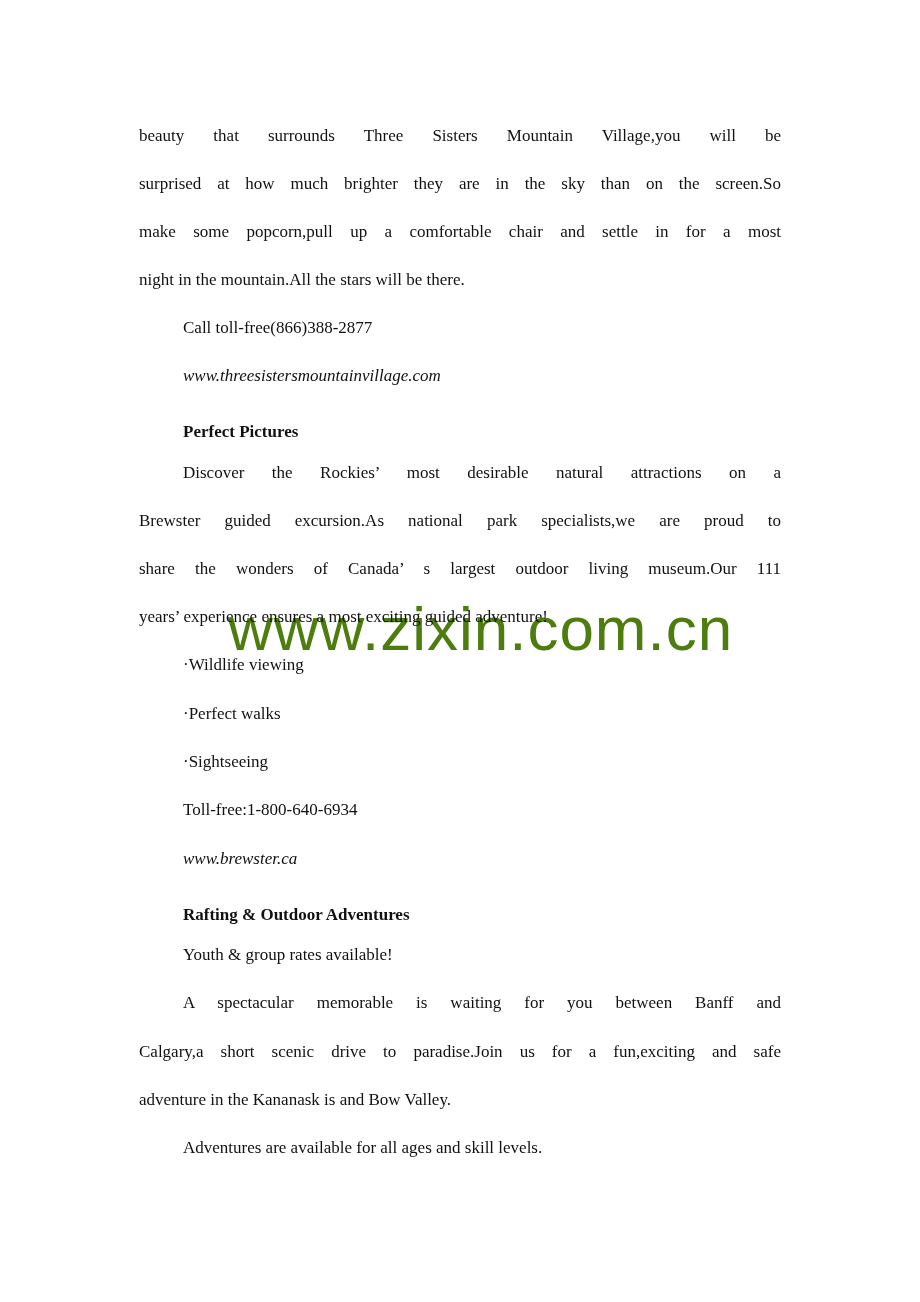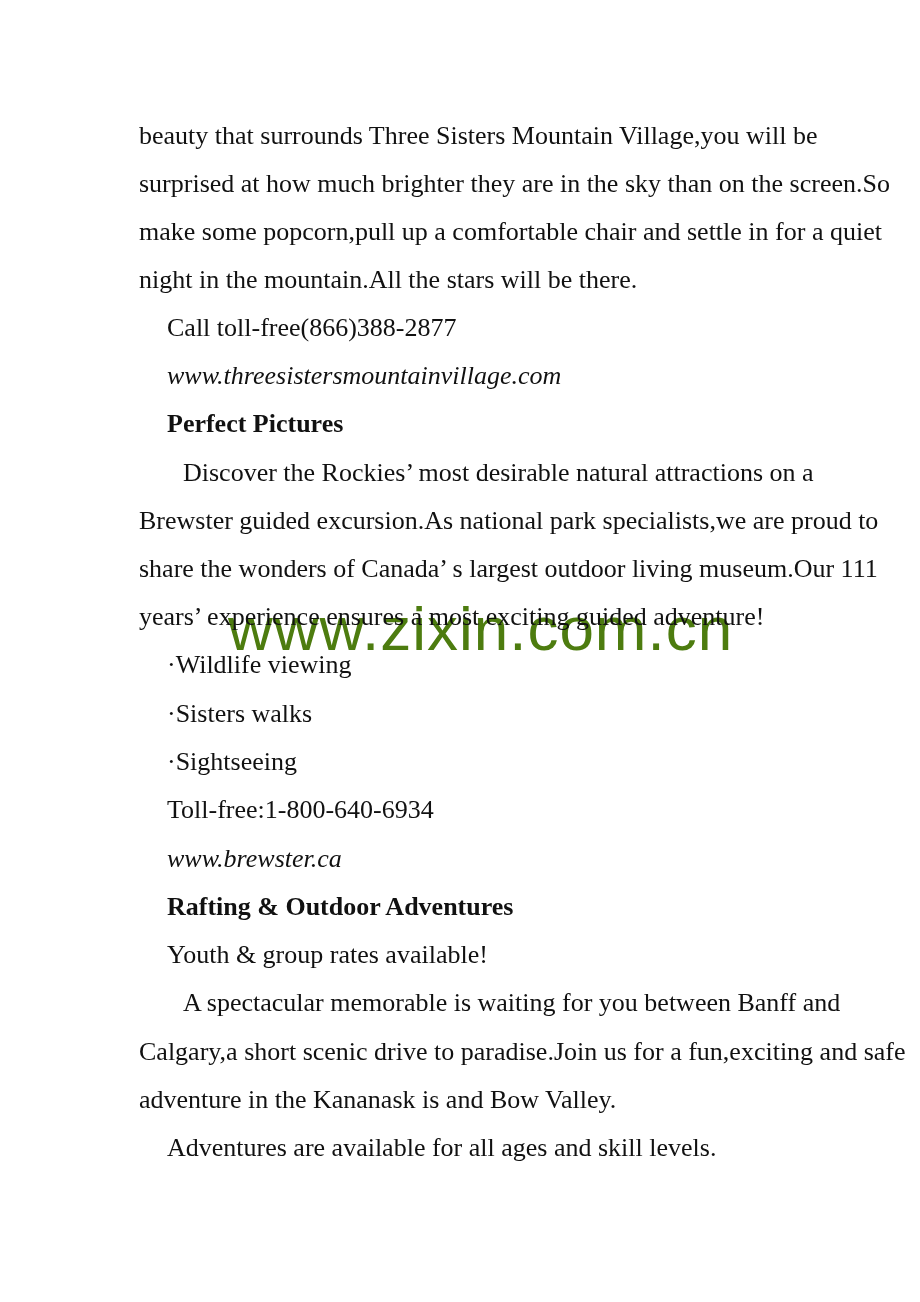--- a/index.html
+++ b/index.html
@@ -17,32 +17,32 @@
   }
   .page {
     position: absolute;
     left: 139px;
     top: 0;
     width: 642px;
   }
   .line {
     position: absolute;
     left: 0;
-    font-size: 26px;
+    font-size: 17px;
     line-height: 24px;
     white-space: nowrap;
   }
   .justify {
     width: 642px;
     text-align: justify;
     text-align-last: justify;
   }
-  .indent { left: 28px; text-align: right; }
+  .indent { left: 44px; text-align: right; }
   .italic { font-style: italic; font-family: Liberation Serif, serif; }
-  .bold { font-weight: bold; }
+  .bold { font-weight: bold; margin-top: 8px; }
   .watermark {
     position: absolute;
     left: 228px;
     top: 596px;
     font-family: "Liberation Sans", "DejaVu Sans", sans-serif;
     font-size: 62px;
     line-height: 66px;
     color: #4d7c0f;
     letter-spacing: 1px;
     white-space: nowrap;
@@ -54,34 +54,34 @@
 </head>
 <body>
 
 <div class="watermark">www.zixin.com.cn</div>
 
 <div class="page">
 
   <div>
     <div class="line justify" style="top:124px">beauty that surrounds Three Sisters Mountain Village,you will be</div>
     <div class="line justify" style="top:172px">surprised at how much brighter they are in the sky than on the screen.So</div>
-    <div class="line justify" style="top:220px">make some popcorn,pull up a comfortable chair and settle in for a quiet</div>
+    <div class="line justify" style="top:220px">make some popcorn,pull up a comfortable chair and settle in for a most</div>
     <div class="line" style="top:268px">night in the mountain.All the stars will be there.</div>
     <div class="line indent" style="top:316px">Call toll-free(866)388-2877</div>
     <div class="line indent italic" style="top:364px">www.threesistersmountainvillage.com</div>
   </div>
 
   <div>
     <div class="line indent bold" style="top:412px">Perfect Pictures</div>
     <div class="line justify" style="top:461px; left:44px; width:598px">Discover the Rockies’  most desirable natural attractions on a</div>
     <div class="line justify" style="top:509px">Brewster guided excursion.As national park specialists,we are proud to</div>
     <div class="line justify" style="top:557px">share the wonders of Canada’ s largest outdoor living museum.Our 111</div>
     <div class="line" style="top:605px">years’  experience ensures a most exciting guided adventure!</div>
     <div class="line indent" style="top:653px">·Wildlife viewing</div>
-    <div class="line indent" style="top:702px">·Sisters walks</div>
+    <div class="line indent" style="top:702px">·Perfect walks</div>
     <div class="line indent" style="top:750px">·Sightseeing</div>
     <div class="line indent" style="top:798px">Toll-free:1-800-640-6934</div>
     <div class="line indent italic" style="top:847px">www.brewster.ca</div>
   </div>
 
   <div>
     <div class="line indent bold" style="top:895px">Rafting &amp; Outdoor Adventures</div>
     <div class="line indent" style="top:943px">Youth &amp; group rates available!</div>
     <div class="line justify" style="top:991px; left:44px; width:598px">A spectacular memorable is waiting for you between Banff and</div>
     <div class="line justify" style="top:1040px">Calgary,a short scenic drive to paradise.Join us for a fun,exciting and safe</div>

